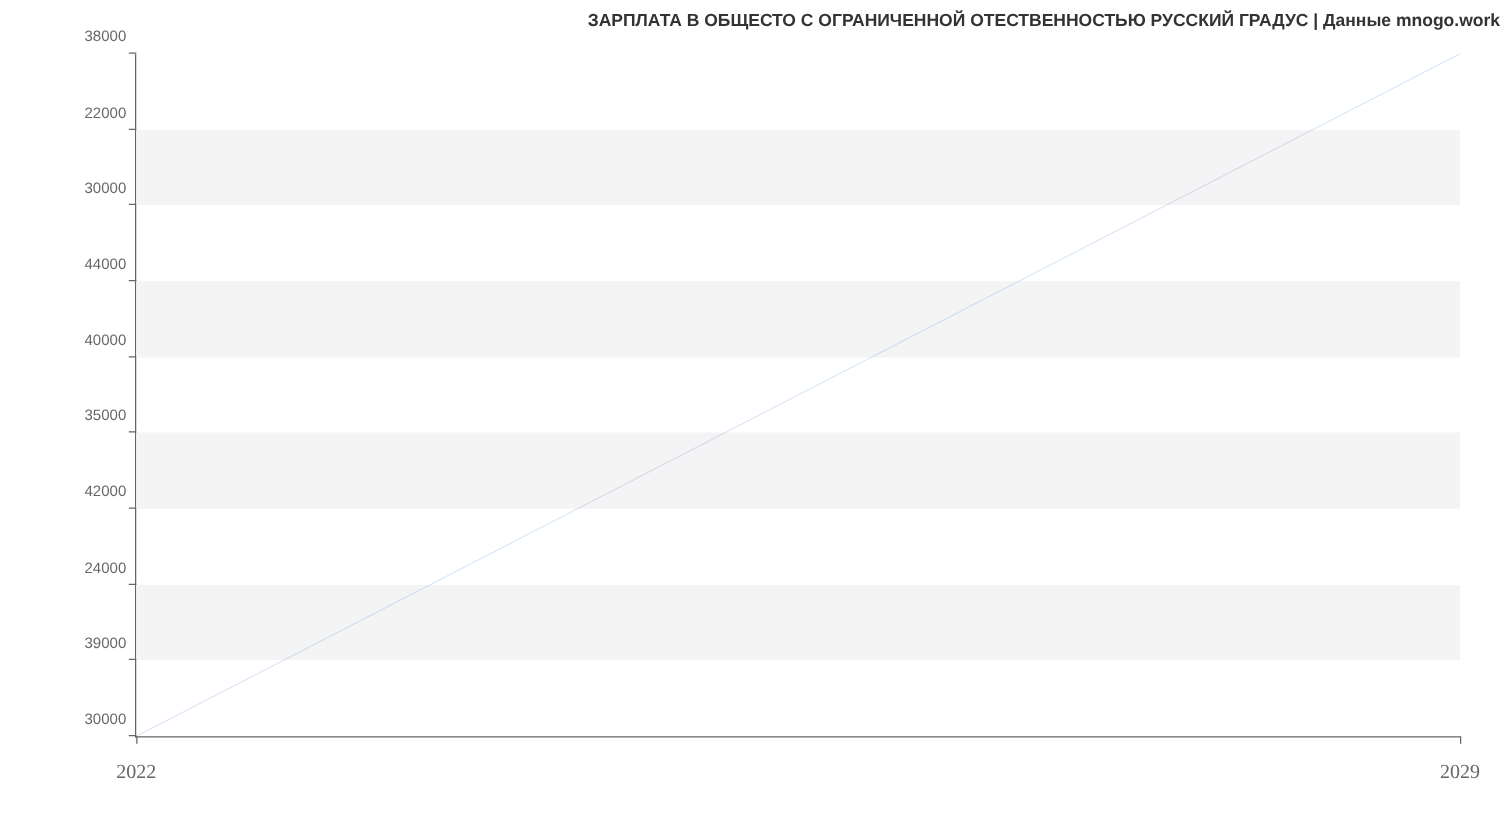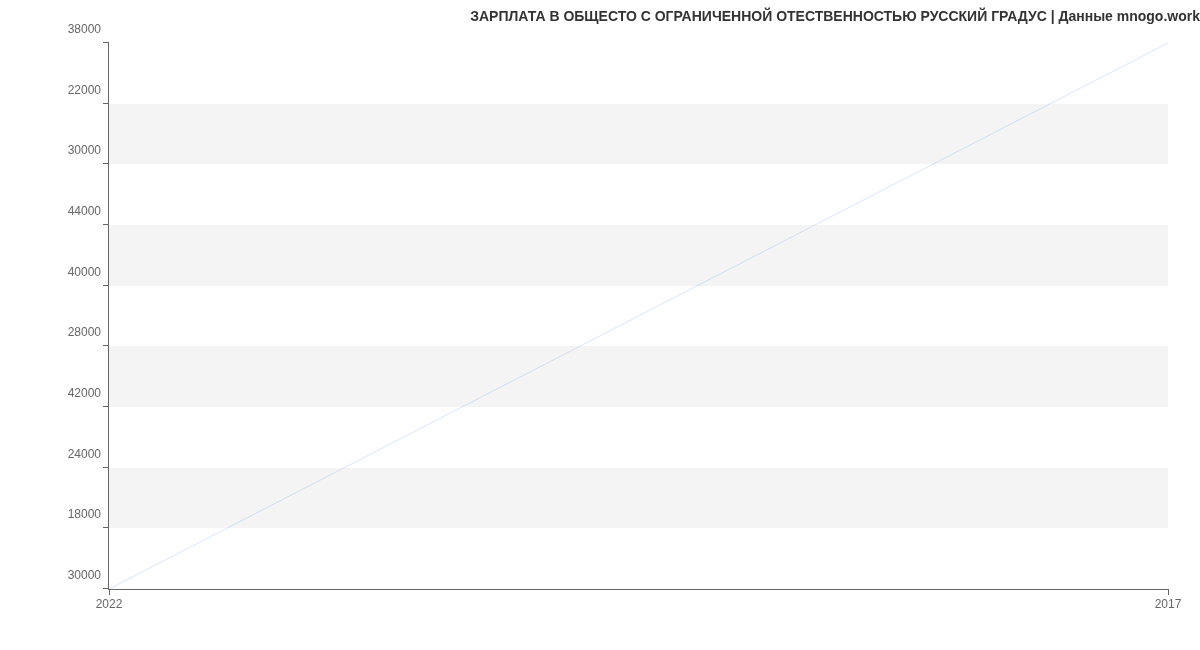--- a/index.html
+++ b/index.html
@@ -45,24 +45,25 @@
     .y-tick-mark {
       position: absolute;
       left: -6px;
       width: 6px;
       height: 1px;
       background: #666666;
     }
     .x-tick {
       position: absolute;
       top: 100%;
-      margin-top: 8px;
-      font-size: 12px;
+      margin-top: 20px;
+      font-size: 16px;
       color: #666666;
       transform: translateX(-50%);
+      font-family: Liberation Serif, serif;
     }
     .x-tick-mark {
       position: absolute;
       top: 100%;
       width: 1px;
       height: 6px;
       background: #666666;
     }
     .band {
       position: absolute;
@@ -88,41 +89,41 @@
   <div class="plot-area">
 
     <div class="band" style="bottom:11.111%;height:11.111%"></div>
     <div class="band" style="bottom:33.333%;height:11.111%"></div>
     <div class="band" style="bottom:55.556%;height:11.111%"></div>
     <div class="band" style="bottom:77.778%;height:11.111%"></div>
 
     <div class="y-tick-mark" style="bottom:0%"></div>
     <div class="y-tick" style="bottom:0%">30000</div>
     <div class="y-tick-mark" style="bottom:11.111%"></div>
-    <div class="y-tick" style="bottom:11.111%">18000</div>
+    <div class="y-tick" style="bottom:11.111%">39000</div>
     <div class="y-tick-mark" style="bottom:22.222%"></div>
     <div class="y-tick" style="bottom:22.222%">24000</div>
     <div class="y-tick-mark" style="bottom:33.333%"></div>
     <div class="y-tick" style="bottom:33.333%">42000</div>
     <div class="y-tick-mark" style="bottom:44.444%"></div>
-    <div class="y-tick" style="bottom:44.444%">28000</div>
+    <div class="y-tick" style="bottom:44.444%">35000</div>
     <div class="y-tick-mark" style="bottom:55.556%"></div>
     <div class="y-tick" style="bottom:55.556%">40000</div>
     <div class="y-tick-mark" style="bottom:66.667%"></div>
     <div class="y-tick" style="bottom:66.667%">44000</div>
     <div class="y-tick-mark" style="bottom:77.778%"></div>
     <div class="y-tick" style="bottom:77.778%">30000</div>
     <div class="y-tick-mark" style="bottom:88.889%"></div>
     <div class="y-tick" style="bottom:88.889%">22000</div>
     <div class="y-tick-mark" style="bottom:100%"></div>
     <div class="y-tick" style="bottom:100%">38000</div>
 
     <div class="x-tick-mark" style="left:0%"></div>
     <div class="x-tick" style="left:0%">2022</div>
     <div class="x-tick-mark" style="left:100%"></div>
-    <div class="x-tick" style="left:100%">2017</div>
+    <div class="x-tick" style="left:100%">2029</div>
 
     <svg class="data-line" viewBox="0 0 100 100" preserveAspectRatio="none">
       <line x1="0" y1="100" x2="100" y2="0" stroke="#6699e8" stroke-width="0.25" vector-effect="non-scaling-stroke"></line>
     </svg>
 
   </div>
 </div>
 
 </body></html>

